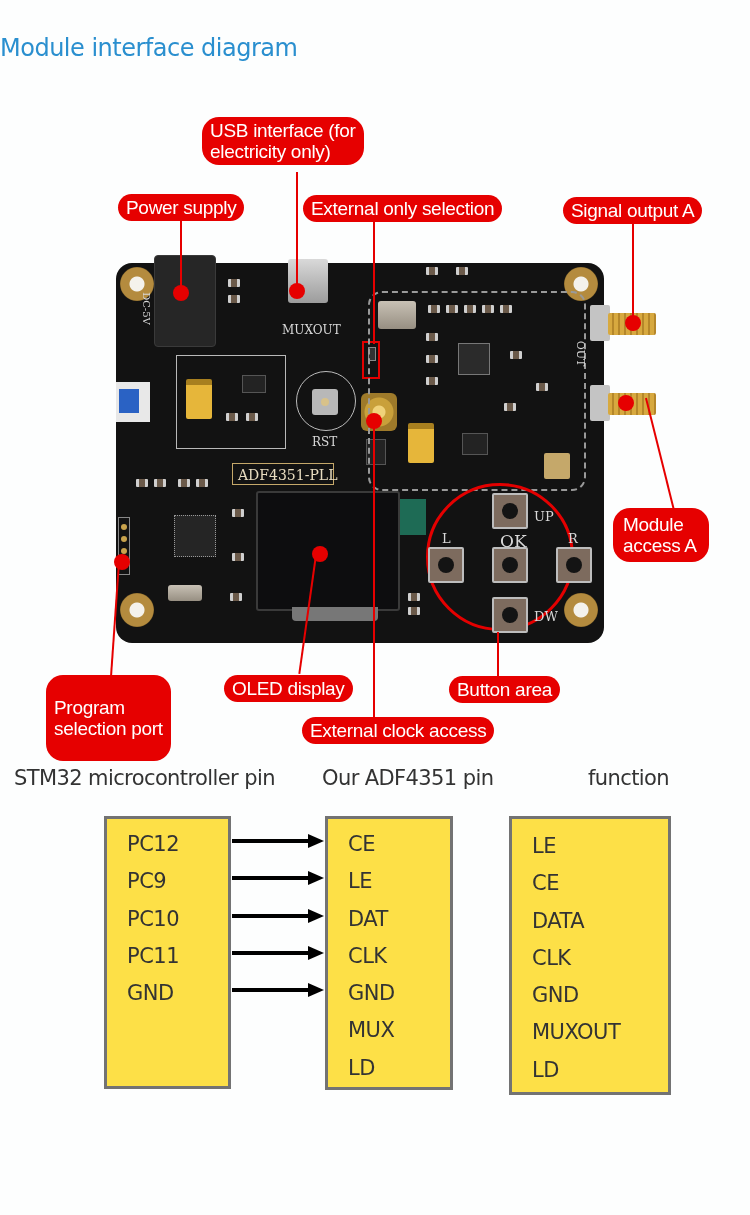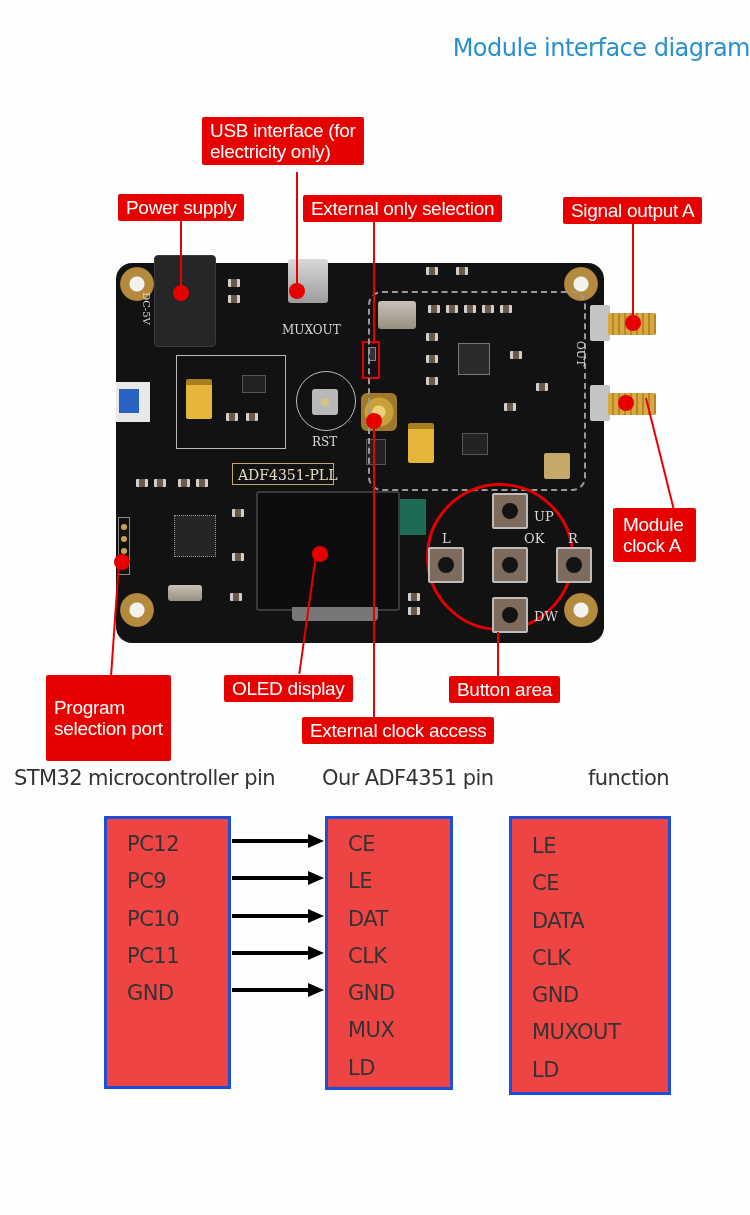--- a/index.html
+++ b/index.html
@@ -1,20 +1,20 @@
 <!DOCTYPE html>
 <html><head>
 <meta charset="utf-8">
 <style>
   * { box-sizing: border-box; margin: 0; padding: 0; }
   html, body { width: 750px; height: 1215px; background: #fdfefe; overflow: hidden; }
   body { position: relative; font-family: "Liberation Sans", sans-serif; }
 
   .title {
-    position: absolute; left: 0; top: 34px; width: 750px; text-align: right;
+    position: absolute; left: 0; top: 34px; width: 750px; text-align: left;
     font-size: 24px; color: #2a8fcf; font-family: "DejaVu Sans", sans-serif; letter-spacing: -0.5px;
   }
 
   
   .pcb {
     position: absolute; left: 116px; top: 263px; width: 488px; height: 380px;
     background: #121212; border-radius: 16px; overflow: visible;
   }
   .hole {
     position: absolute; width: 34px; height: 34px; border-radius: 50%;
@@ -49,32 +49,32 @@
   .hdr span { display: block; width: 6px; height: 6px; margin: 6px auto 6px; border-radius: 50%; background: #c9a34c; }
   .xtal2 { position: absolute; left: 52px; top: 322px; width: 34px; height: 16px; background: linear-gradient(#c8c1b5, #978f82); border-radius: 3px; }
   .btn-circle { position: absolute; left: 310px; top: 220px; width: 148px; height: 148px; border: 3px solid #e40000; border-radius: 50%; }
   .tact { position: absolute; width: 36px; height: 36px; background: #7d6b5e; border: 2px solid #bdbdbd; border-radius: 2px; }
   .tact::after { content: ""; position: absolute; left: 8px; top: 8px; width: 16px; height: 16px; background: #141414; border-radius: 50%; }
   .sma-out { position: absolute; width: 48px; height: 22px; background: repeating-linear-gradient(90deg, #d7a93f 0 4px, #b5872a 4px 6px); border-radius: 2px; }
   .sma-base { position: absolute; width: 20px; height: 36px; background: #c4c4c4; border-radius: 2px; }
 
   
   .callout {
-    position: absolute; background: #e60000; color: #fff; border-radius: 2px;
+    position: absolute; background: #e60000; color: #fff; border-radius: 17px;
     font-family: "Liberation Sans", sans-serif; font-size: 19px; line-height: 21px;
     padding: 3px 8px; white-space: nowrap; letter-spacing: -0.3px;
   }
   .line { position: absolute; background: #e60000; width: 2px; }
   .dot { position: absolute; width: 16px; height: 16px; background: #e60000; border-radius: 50%; }
 
   
   .col-head {
     position: absolute; top: 766px; font-family: "DejaVu Sans", sans-serif; font-size: 21px; color: #333; letter-spacing: -0.6px; white-space: nowrap;
   }
-  .pin-box { position: absolute; background: #ef4444; border: 3px solid #1d4ed8; }
+  .pin-box { position: absolute; background: #fde047; border: 3px solid #737373; }
   .pin-list { list-style: none; position: absolute; left: 20px; top: 7px; }
   .pin-list li { font-family: "DejaVu Sans", sans-serif; font-size: 21px; color: #333; height: 37.3px; line-height: 37px; letter-spacing: -0.5px; }
   .arrow { position: absolute; left: 232px; width: 92px; height: 14px; }
 </style>
 </head>
 <body>
 
 <div class="title">Module interface diagram</div>
 
 <div class="pcb">
@@ -159,21 +159,21 @@
   <div class="smd" style="left:292px;top:344px"></div>
 
   <div class="btn-circle"></div>
   <div class="tact" style="left:376px;top:230px"></div>
   <div class="tact" style="left:312px;top:284px"></div>
   <div class="tact" style="left:376px;top:284px"></div>
   <div class="tact" style="left:440px;top:284px"></div>
   <div class="tact" style="left:376px;top:334px"></div>
   <div class="silk-text" style="left:418px;top:246px;font-size:13px">UP</div>
   <div class="silk-text" style="left:326px;top:268px;font-size:13px">L</div>
-  <div class="silk-text" style="left:408px;top:268px;font-size:13px">OK</div>
+  <div class="silk-text" style="left:384px;top:268px;font-size:17px">OK</div>
   <div class="silk-text" style="left:452px;top:268px;font-size:13px">R</div>
   <div class="silk-text" style="left:418px;top:346px;font-size:13px">DW</div>
 </div>
 
 <div class="line" style="left:296px;top:172px;height:118px"></div>
 <div class="dot" style="left:289px;top:283px"></div>
 
 <div class="line" style="left:180px;top:218px;height:74px"></div>
 <div class="dot" style="left:173px;top:285px"></div>
 
@@ -198,21 +198,21 @@
 
 <div class="callout" style="left:202px;top:117px;line-height:21px">
   <div>USB interface (for</div>
   <div>electricity only)</div>
 </div>
 <div class="callout" style="left:118px;top:194px">Power supply</div>
 <div class="callout" style="left:303px;top:195px">External only selection</div>
 <div class="callout" style="left:563px;top:197px">Signal output A</div>
 <div class="callout" style="left:613px;top:508px;padding:6px 12px 6px 10px">
   <div>Module</div>
-  <div>clock A</div>
+  <div>access A</div>
 </div>
 <div class="callout" style="left:46px;top:675px;padding:22px 8px">
   <div>Program</div>
   <div>selection port</div>
 </div>
 <div class="callout" style="left:224px;top:675px">OLED display</div>
 <div class="callout" style="left:449px;top:676px">Button area</div>
 <div class="callout" style="left:302px;top:717px">External clock access</div>
 
 <div class="col-head" style="left:14px">STM32 microcontroller pin</div>

